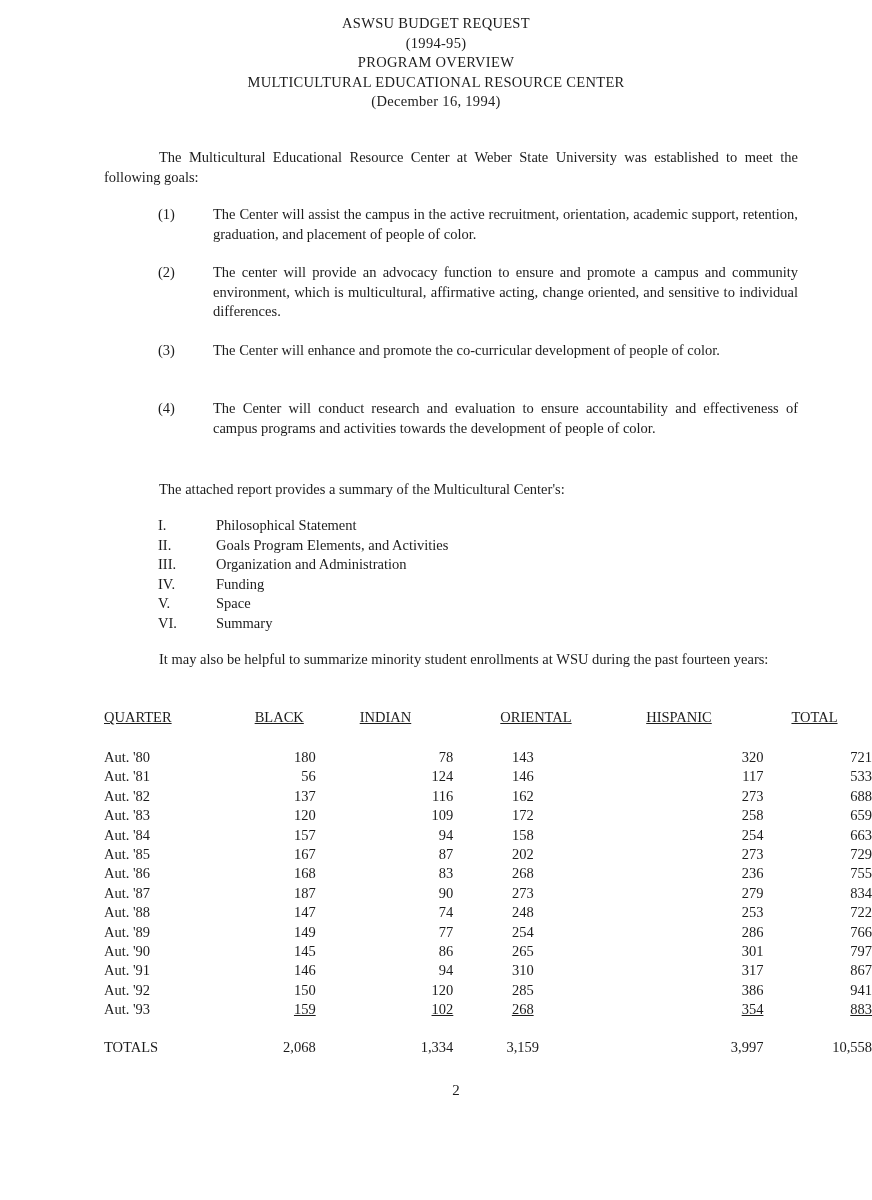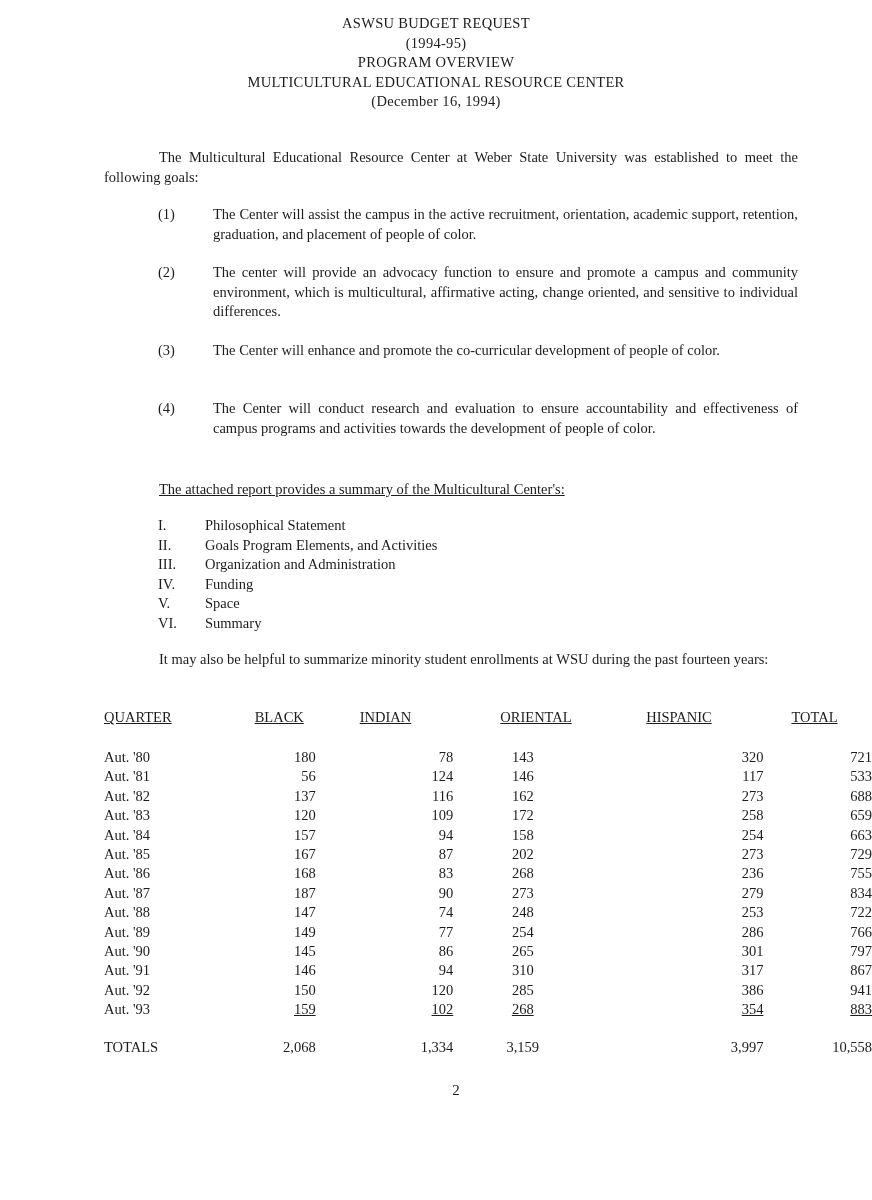--- a/index.html
+++ b/index.html
@@ -2,32 +2,32 @@
 <html><head>
 <meta charset="utf-8">
 <style>
   html, body { margin: 0; padding: 0; background: #ffffff; }
   body {
     width: 872px; height: 1200px; position: relative; overflow: hidden;
     font-family: "Liberation Serif", "DejaVu Serif", serif;
     color: #1c1c1c;
     font-size: 14.5px;
   }
-  .abs { position: absolute; text-decoration: underline; }
+  .abs { position: absolute; }
   .header { position: absolute; left: 0; width: 872px; top: 14px; text-align: center; line-height: 19.5px; font-size: 14.5px; letter-spacing: 0.3px; }
   .header div { white-space: nowrap; }
   .para { position: absolute; left: 104px; width: 694px; line-height: 20px; text-align: justify; }
   .indent { text-indent: 55px; }
   .goal { position: absolute; left: 158px; width: 640px; line-height: 19.5px; }
   .goal .num { position: absolute; left: 0; top: 0; }
   .goal .txt { position: absolute; left: 55px; width: 585px; text-align: justify; }
   .toc { position: absolute; left: 158px; line-height: 19.5px; }
   .toc .row { position: relative; height: 19.5px; white-space: nowrap; }
   .toc .rn { position: absolute; left: 0; }
-  .toc .rt { position: absolute; left: 47px; text-align: center; }
+  .toc .rt { position: absolute; left: 58px; text-align: center; }
   table.enroll { position: absolute; left: 104px; top: 706px; border-collapse: collapse; font-size: 14.5px; }
   table.enroll td, table.enroll th { padding: 0; font-weight: normal; height: 19.4px; line-height: 19.4px; white-space: nowrap; }
   .hdr th { text-decoration: underline; text-align: left; height: 24px !important; }
   .spacer td { height: 18px !important; }
   .c0 { width: 130px; text-align: left; }
   .c1 { width: 64px; text-align: right; margin-top: 37px; }
   .c2 { width: 104px; text-align: right; }
   .c3 { width: 97px; text-align: center; }
   .c4 { width: 130px; text-align: right; }
   .c5 { width: 89px; text-align: right; }

